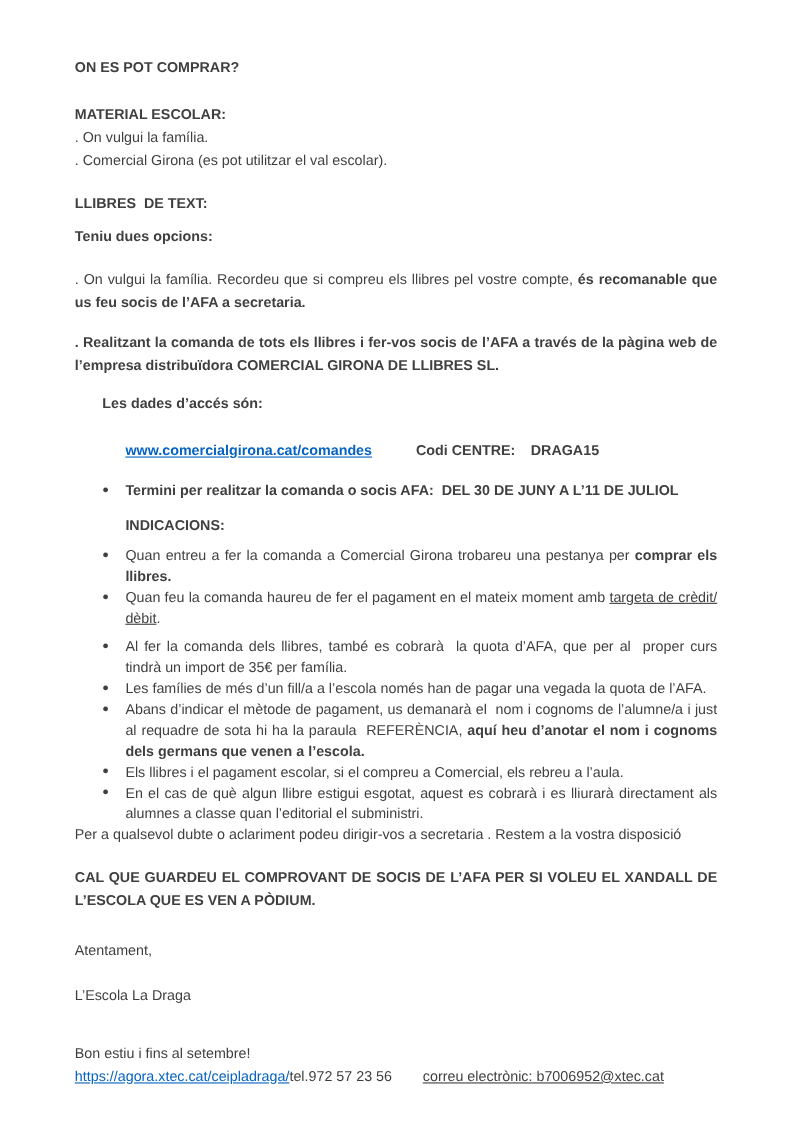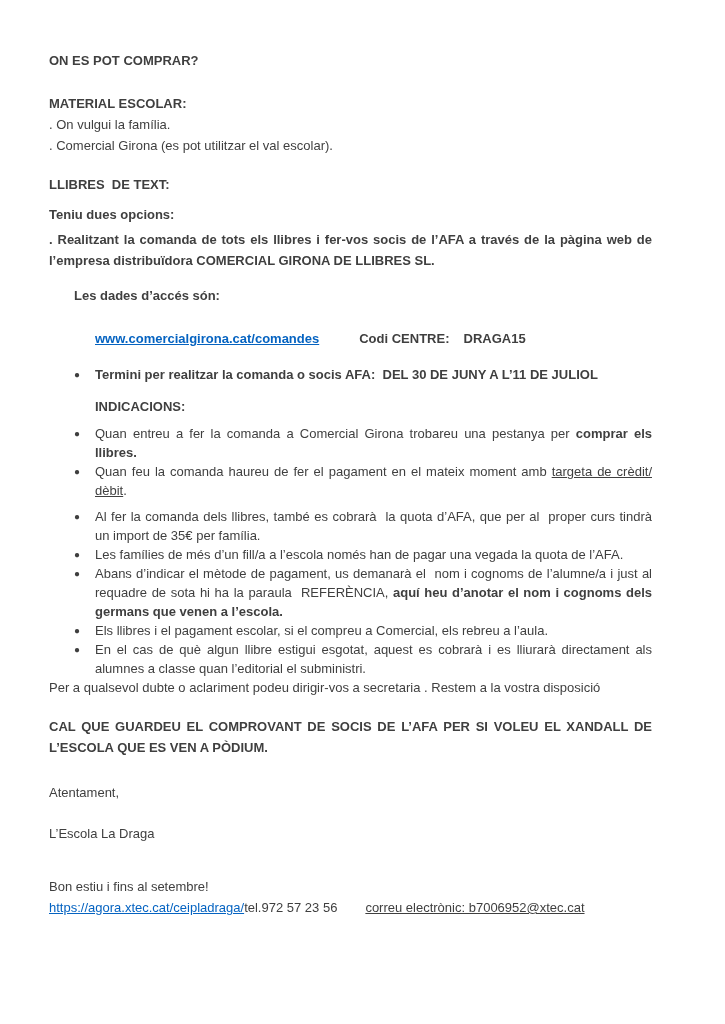--- a/index.html
+++ b/index.html
@@ -1,38 +1,38 @@
 <!DOCTYPE html>
 <html lang="ca" style="--link_blue: #0563c1; --text: #3f3f3f;"><head>
 <meta charset="utf-8">
 <style>
   html,body{margin:0;padding:0;background:#ffffff;}
   .page{
     width:725px;height:1024px;box-sizing:border-box;background:#ffffff;
-    padding:50px 73px 0 49px;
+    padding:50px 73px 0 68px;
     font-family:"Liberation Sans","DejaVu Sans",sans-serif;
     font-size:13px;color:#3f3f3f;line-height:21px;
     overflow:hidden;
   }
   p{margin:0;}
   .b{font-weight:bold;}
   .just{text-align:justify;}
   .ind1{margin-left:25px;}
   .ind2{margin-left:46px;}
   a.link{color:var(--link_blue,#0563c1);cursor:pointer;}
   .u{text-decoration:underline;}
   .bullet{display:flex;margin-left:25px;line-height:19px;}
   .dot{flex:0 0 21px;font-size:10px;}
   .btxt{flex:1;text-align:justify;}
   .code-label{margin-left:40px;text-align:right;}
   .code-value{margin-left:14px;}
   .phone{}
   .email{margin-left:28px;text-decoration:underline;}
   .tight{line-height:19px;}
-  .mb2{margin-bottom:4px}.mb7{margin-bottom:7px}.mb8{margin-bottom:19px}
+  .mb2{margin-bottom:18px}.mb7{margin-bottom:7px}.mb8{margin-bottom:19px}
   .mb9{margin-bottom:9px}.mb11{margin-bottom:22px}.mb12{margin-bottom:12px}
   .mb14{margin-bottom:14px}.mb15{margin-bottom:15px}.mb16{margin-bottom:16px}
   .mb18{margin-bottom:18px}.mb20{margin-bottom:20px}.mb22{margin-bottom:22px}
   .mb24{margin-bottom:24px}.mb32{margin-bottom:32px}
   .mt7{margin-top:7px}
 </style>
 </head>
 <body>
 
 <div class="page">
@@ -40,20 +40,21 @@
   <p class="b mb22">ON ES POT COMPRAR?</p>
 
   <p class="b">MATERIAL ESCOLAR:</p>
   <p>. On vulgui la família.</p>
   <p class="mb18">. Comercial Girona (es pot utilitzar el val escolar).</p>
 
   <p class="b mb9">LLIBRES&nbsp; DE TEXT:</p>
 
   <p class="b mb2">Teniu dues opcions:</p>
 
+  <p class="just mb15"><span>. On vulgui la família. Recordeu que si compreu els llibres pel vostre compte, </span><span class="b">és recomanable que us feu socis de l’AFA a secretaria.</span></p>
 
   <p class="b just mb14">. Realitzant la comanda de tots els llibres i fer-vos socis de l’AFA a través de la pàgina web de l’empresa distribuïdora COMERCIAL GIRONA DE LLIBRES SL.</p>
 
   <p class="b ind1 mb11">Les dades d’accés són:</p>
 
   <p class="ind2 mb16"><a class="link b" href="#">www.comercialgirona.cat/comandes</a><span class="b code-label">Codi CENTRE:</span><span class="b code-value">DRAGA15</span></p>
 
   <div class="bullet mb12">
     <span class="dot">●</span>
     <span class="btxt b">Termini per realitzar la comanda o socis AFA:&nbsp; DEL 30 DE JUNY A L’11 DE JULIOL</span>

